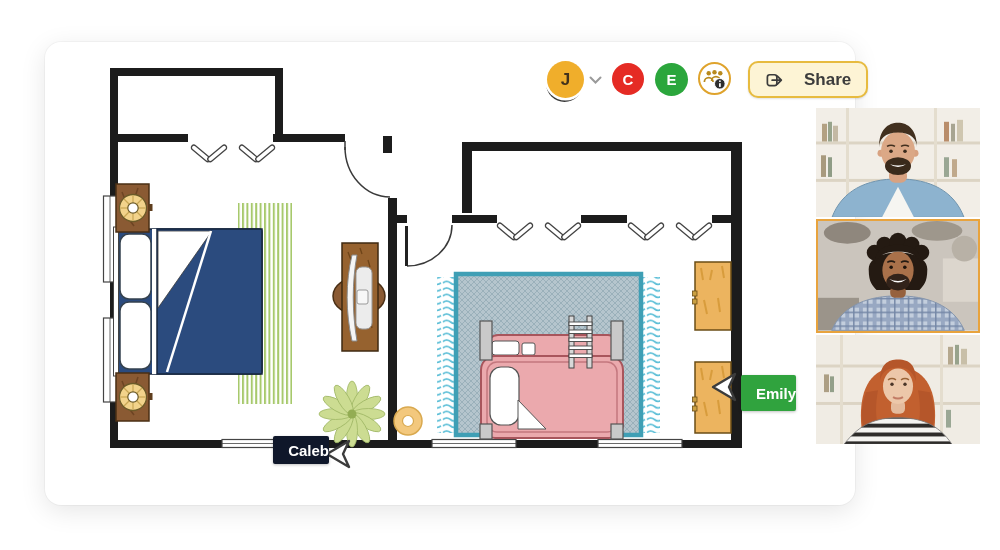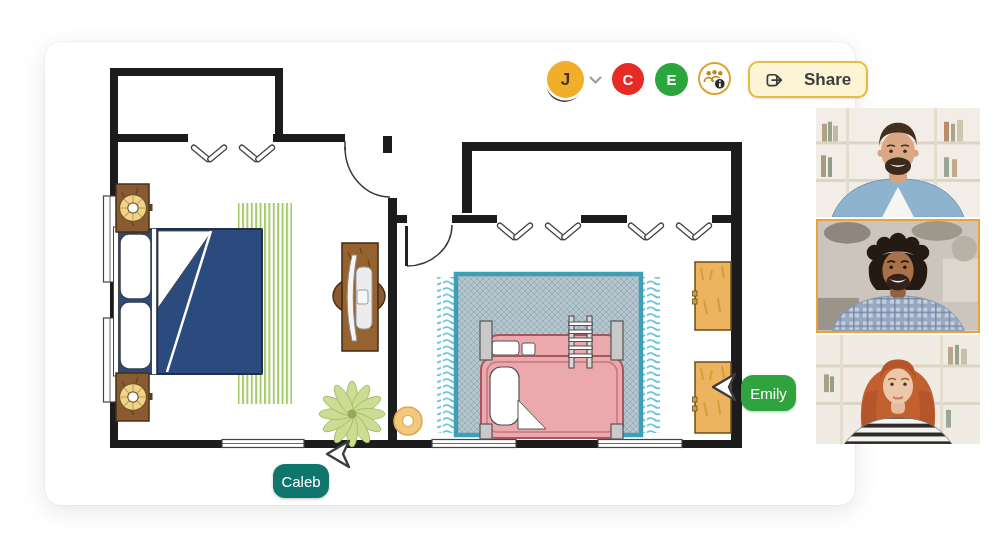--- a/index.html
+++ b/index.html
@@ -16,23 +16,23 @@
   .av-e{left:655px;top:63px;width:33px;height:33px;background:#2BA63C;color:#fff;font-size:15px;}
   .chev{position:absolute;left:589px;top:76px;}
   .collab-btn{position:absolute;left:698px;top:62px;width:33px;height:33px;border-radius:50%;
         background:#fff;border:2.5px solid #DFA32C;box-sizing:border-box;display:flex;
         align-items:center;justify-content:center;padding:0;cursor:pointer;}
   .share-btn{position:absolute;left:748px;top:61px;height:37px;box-sizing:border-box;
         display:flex;align-items:center;gap:20px;padding:0 15px;background:#FDF4D5;
         border:2px solid #E7BB3F;border-radius:10px;font-family:"Liberation Sans",sans-serif;
         font-size:17px;font-weight:600;color:#3C3C3C;cursor:pointer;box-shadow:0 1px 2px rgba(0,0,0,0.12);}
   
-  .cursor-label{position:absolute;color:#fff;font-size:15px;font-weight:400;display:flex;
-        align-items:center;justify-content:center;border-radius:12px;box-shadow:0 1px 3px rgba(0,0,0,0.25);}
-  .lbl-caleb{left:273px;top:464px;width:56px;height:34px;background:#0f766e;}
+  .cursor-label{position:absolute;color:#fff;font-size:15px;font-weight:700;display:flex;
+        align-items:center;justify-content:flex-end;border-radius:2px;box-shadow:0 1px 3px rgba(0,0,0,0.25);}
+  .lbl-caleb{left:273px;top:436px;width:56px;height:28px;background:#0f172a;}
   .lbl-emily{left:741px;top:375px;width:55px;height:36px;background:#30A33E;}
   .cursor-arrow{position:absolute;}
   
   .video-strip{position:absolute;left:816px;top:108px;width:164px;height:336px;display:flex;
         flex-direction:column;gap:2px;}
   .vtile{flex:1;overflow:hidden;box-sizing:border-box;position:relative;background:#ddd;}
   .vtile svg{display:block;width:100%;height:100%;}
   .vtile.active{border:2px solid #E8A33D;}
 </style>
 </head>

